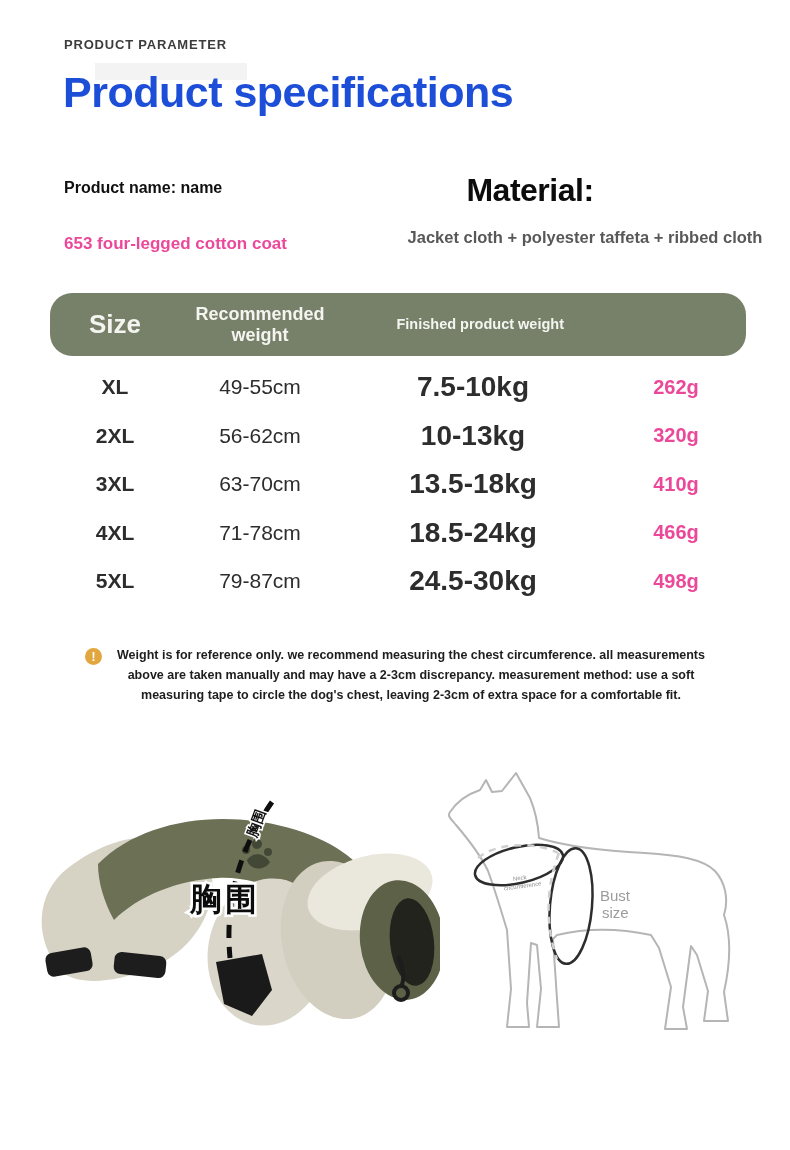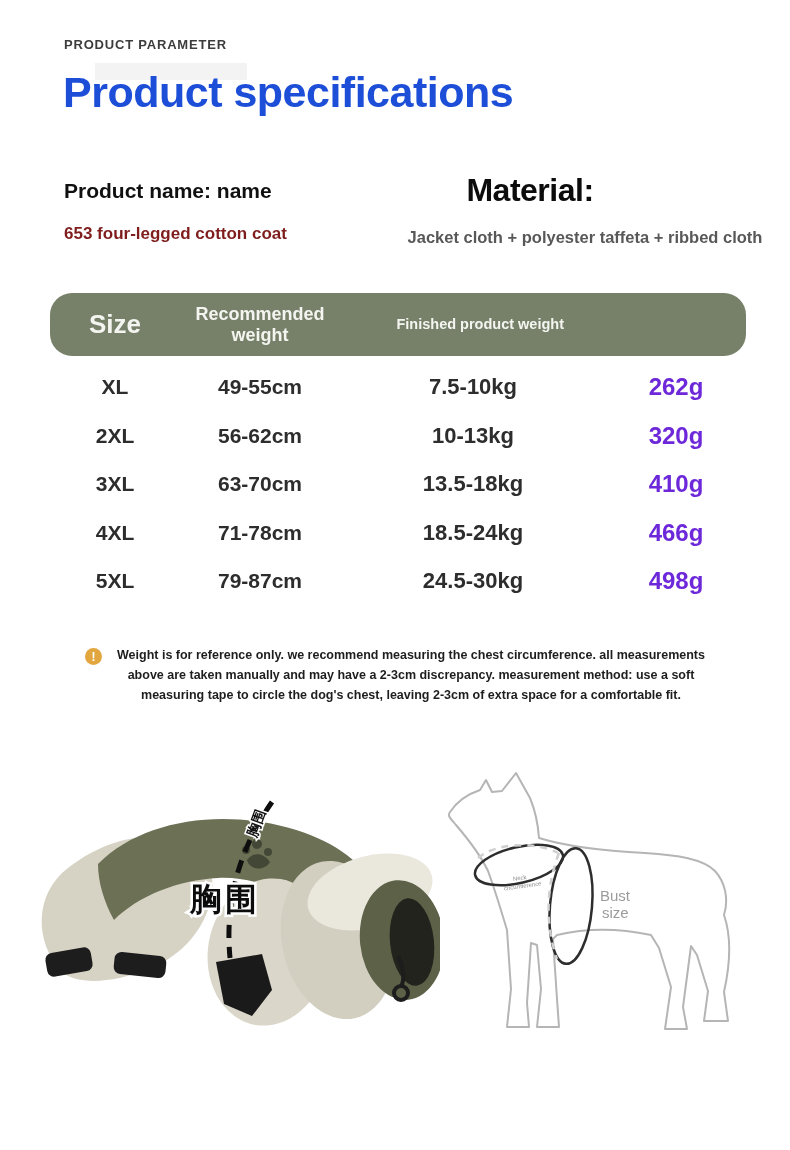--- a/index.html
+++ b/index.html
@@ -20,25 +20,25 @@
     background:#f3f3f3; z-index:0;
   }
   .page-title {
     position:absolute; left:63px; top:68px; z-index:1;
     font-size:43px; font-weight:700; color:#1d4ed8; letter-spacing:-.5px;
   }
 
   
   .name-label {
     position:absolute; left:64px; top:179px;
-    font-size:21px; font-weight:700; color:#101010;
+    font-size:16px; font-weight:700; color:#101010;
   }
   .name-value {
-    position:absolute; left:64px; top:224px;
-    font-size:17px; font-weight:700; color:#7f1d1d;
+    position:absolute; left:64px; top:234px;
+    font-size:17px; font-weight:700; color:#ec4899;
   }
   .material-label {
     position:absolute; left:400px; top:172px; width:260px; text-align:center;
     font-size:32px; font-weight:700; color:#0c0c0c; letter-spacing:-.5px;
   }
   .material-value {
     position:absolute; left:390px; top:228px; width:390px; text-align:center;
     font-size:16.5px; font-weight:700; color:#585858;
   }
 
@@ -50,23 +50,23 @@
   }
   .h-size, .h-bust { font-size:26px; font-weight:700; text-align:center; }
   .h-weight { font-size:18px; font-weight:700; text-align:center; }
   .h-finished {
     font-size:14.5px; font-weight:700; text-align:right;
     padding-right:42px; line-height:1.18;
   }
   .t-body { margin-top:7px; }
   .t-row { height:48.5px; }
   .c-size  { font-size:21px; font-weight:700; text-align:center; color:#2d2d2d; }
-  .c-bust  { font-size:21px; font-weight:700; text-align:center; color:#2d2d2d; }
-  .c-weight{ font-size:22px; font-weight:700; text-align:center; color:#2d2d2d; }
-  .c-finished{ font-size:24px; font-weight:700; text-align:center; color:#6d28d9; }
+  .c-bust  { font-size:21px; font-weight:400; text-align:center; color:#2d2d2d; }
+  .c-weight{ font-size:28px; font-weight:700; text-align:center; color:#2d2d2d; }
+  .c-finished{ font-size:20px; font-weight:700; text-align:center; color:#ec4899; }
 
   
   .notice {
     position:absolute; left:50px; top:645px; width:696px;
     display:flex; justify-content:center; gap:9px;
   }
   .notice-icon {
     flex:0 0 auto; width:17px; height:17px; margin-top:3px;
     background:#e2a63e; border-radius:50%;
     color:#ffffff; font-size:12px; font-weight:700;

